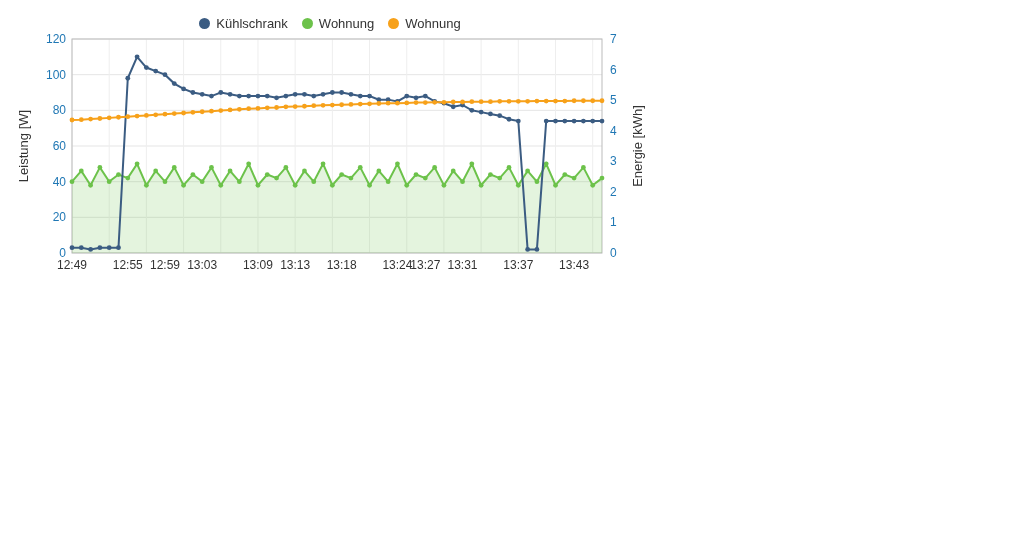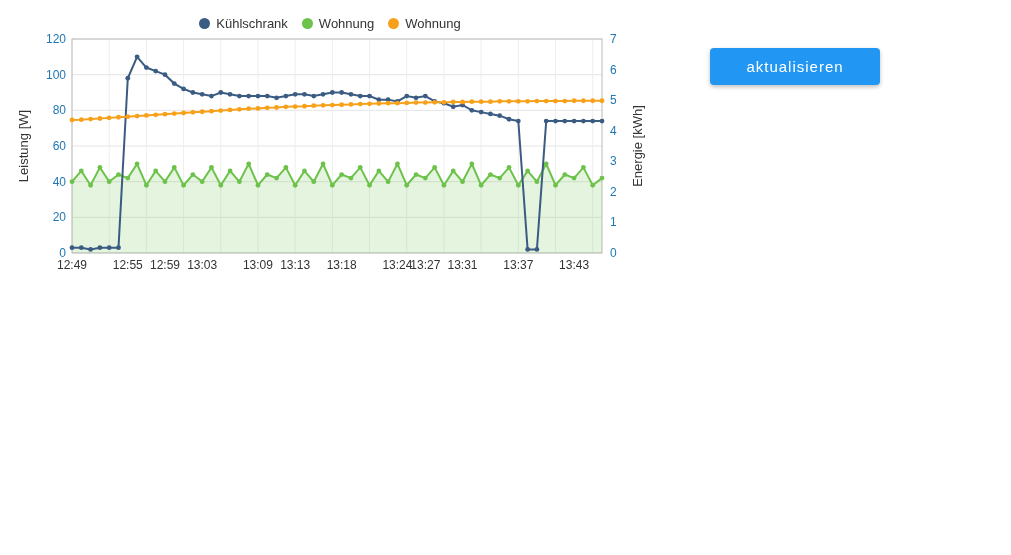--- a/index.html
+++ b/index.html
@@ -263,17 +263,14 @@
         <circle cx="545.5087719298245" cy="68.06" r="2.4" fill="#f7a11a"></circle>
         <circle cx="554.8070175438597" cy="68.06" r="2.4" fill="#f7a11a"></circle>
         <circle cx="564.1052631578947" cy="67.75428571428569" r="2.4" fill="#f7a11a"></circle>
         <circle cx="573.4035087719299" cy="67.75428571428569" r="2.4" fill="#f7a11a"></circle>
         <circle cx="582.7017543859649" cy="67.75428571428569" r="2.4" fill="#f7a11a"></circle>
         <circle cx="592" cy="67.75428571428569" r="2.4" fill="#f7a11a"></circle>
       </svg>
   </div>
 
   <div class="controls">
-    <button class="btn">
-      <span>aktualisieren</span>
-    </button>
   </div>
 </div>
 
 </body></html>

